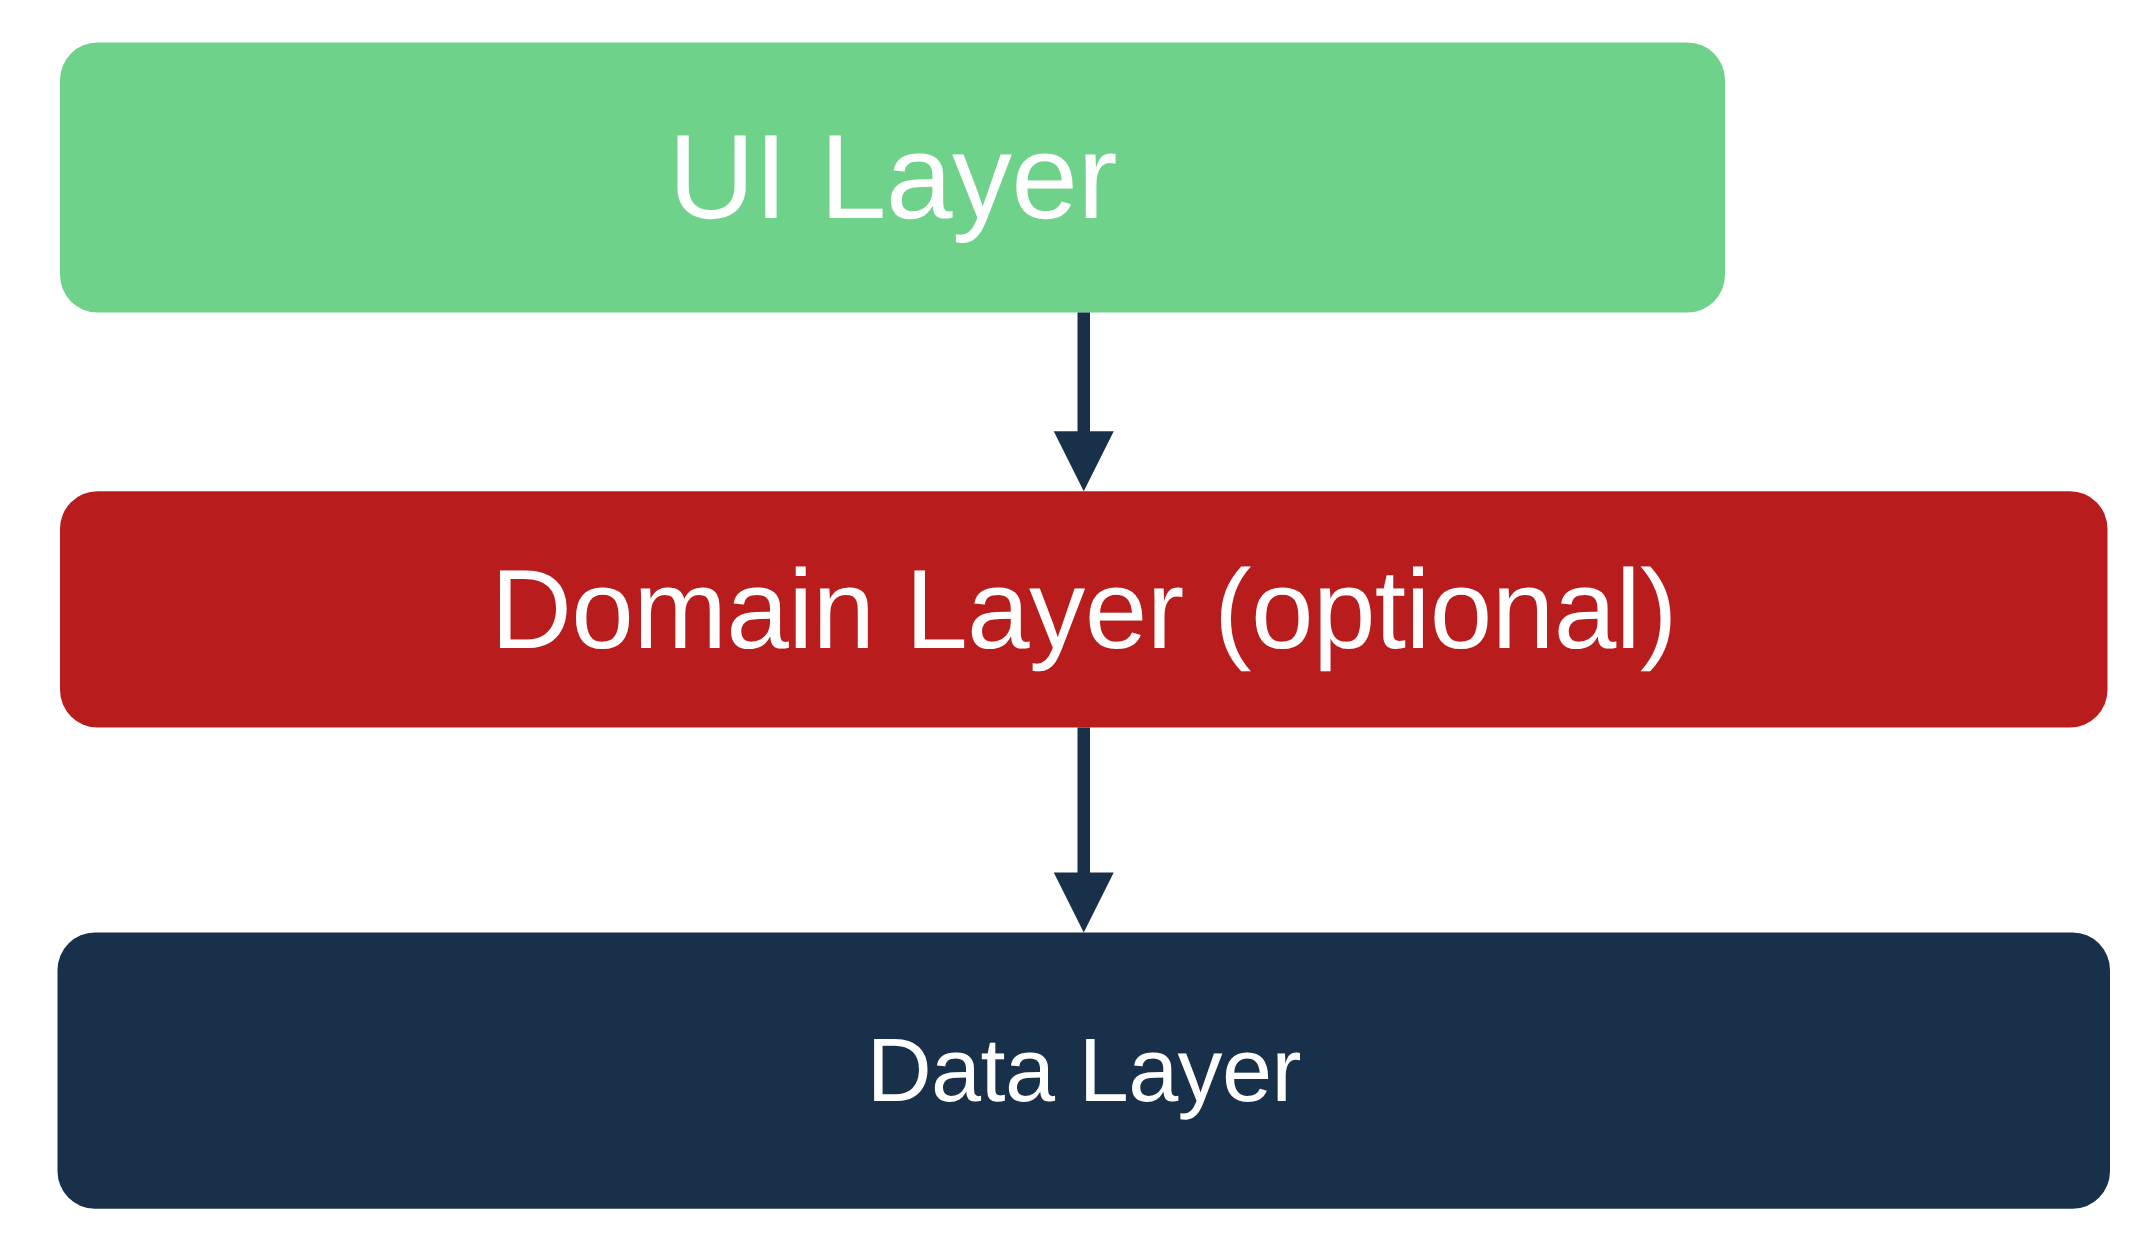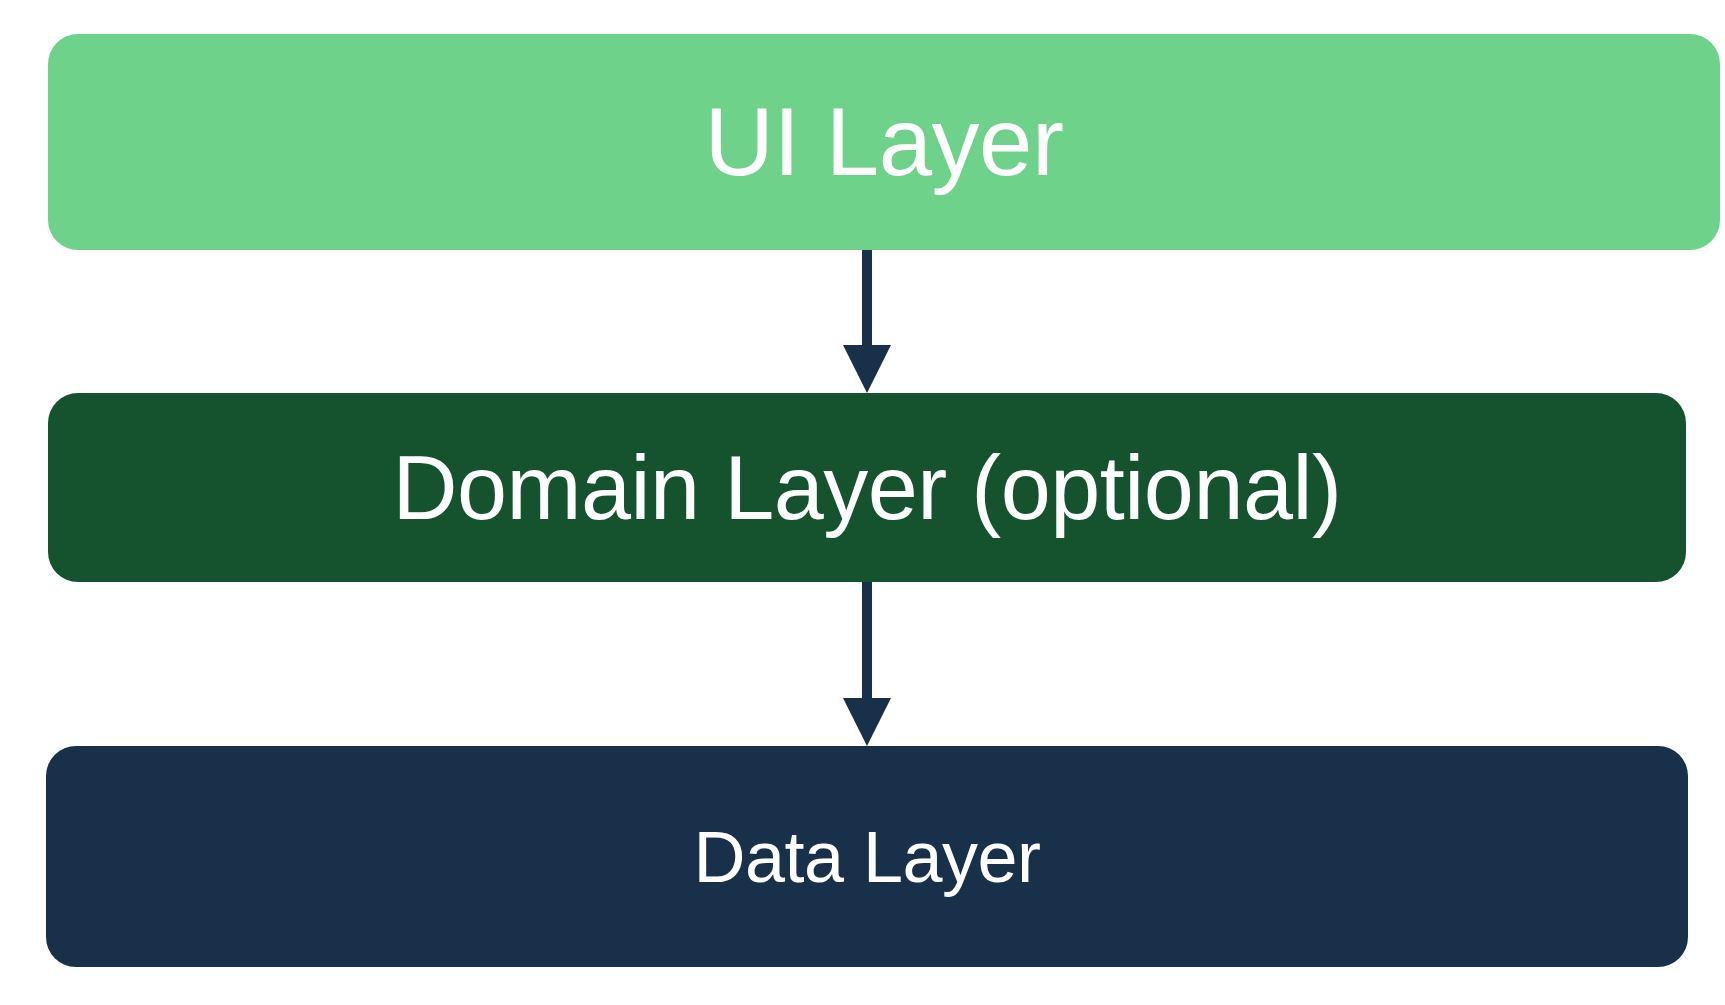--- a/index.html
+++ b/index.html
@@ -31,21 +31,21 @@
     font-family: "Liberation Sans", sans-serif;
     font-weight: 300;
     letter-spacing: -0.5px;
     white-space: nowrap;
     line-height: 1;
     -webkit-font-smoothing: antialiased;
   }
   #ui-layer-box {
     left: 48px;
     top: 34px;
-    width: 1672px;
+    width: 1332px;
     height: 216px;
   }
   #ui-layer-box .layer-label { font-size: 96px; }
   #domain-layer-box {
     left: 48px;
     top: 393px;
     width: 1638px;
     height: 189px;
   }
   #domain-layer-box .layer-label { font-size: 90px; }
@@ -69,21 +69,21 @@
 </style>
 </head>
 <body>
 
 <div id="canvas" style="background: rgb(255, 255, 255);">
 
   <div class="layer-box" id="ui-layer-box" style="background:#6ED28A">
     <span class="layer-label" style="color: rgb(255, 255, 255);">UI Layer</span>
   </div>
 
-  <div class="layer-box" id="domain-layer-box" style="background:#14532d">
+  <div class="layer-box" id="domain-layer-box" style="background:#b91c1c">
     <span class="layer-label" style="color: rgb(255, 255, 255);">Domain Layer (optional)</span>
   </div>
 
   <div class="layer-box" id="data-layer-box" style="background:#18304A">
     <span class="layer-label" style="color: rgb(255, 255, 255);">Data Layer</span>
   </div>
 
   <div class="connector">
     <svg class="connector-svg" width="1725" height="1005" viewBox="0 0 1725 1005" xmlns="http://www.w3.org/2000/svg">
 

